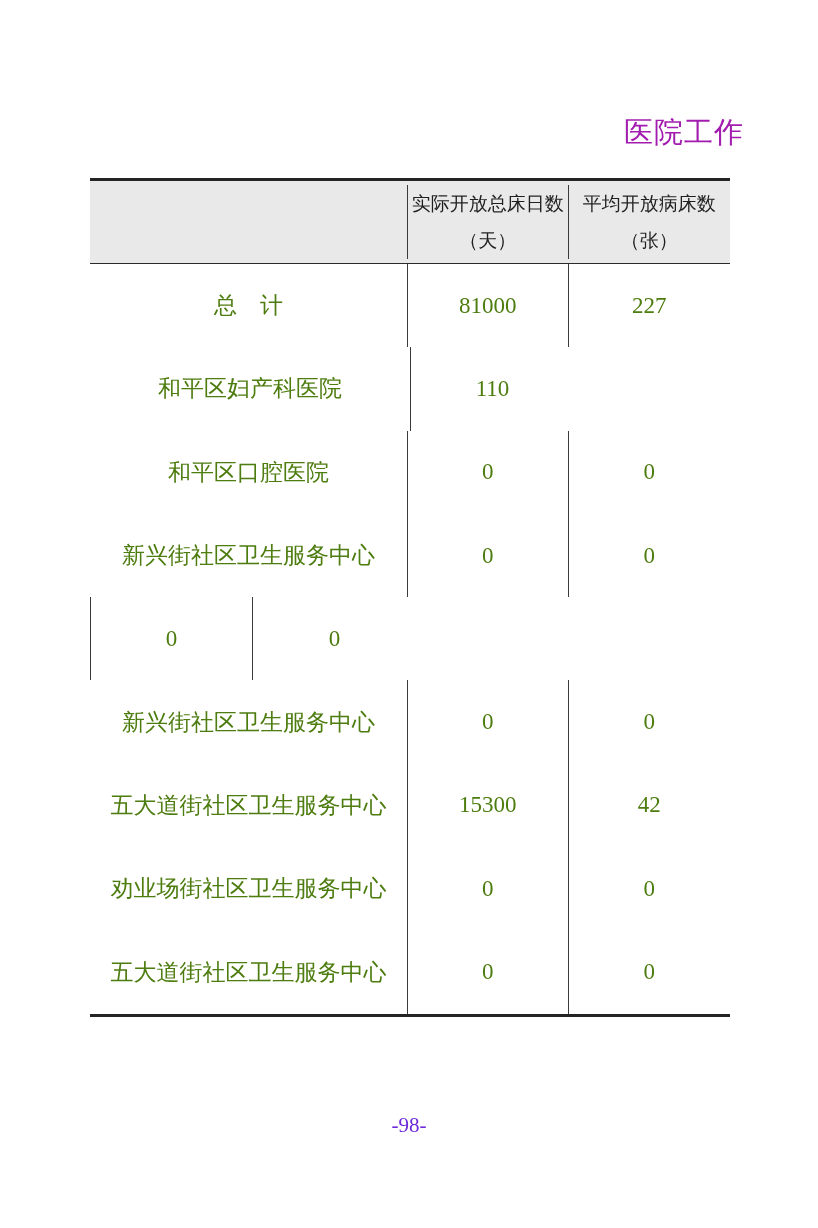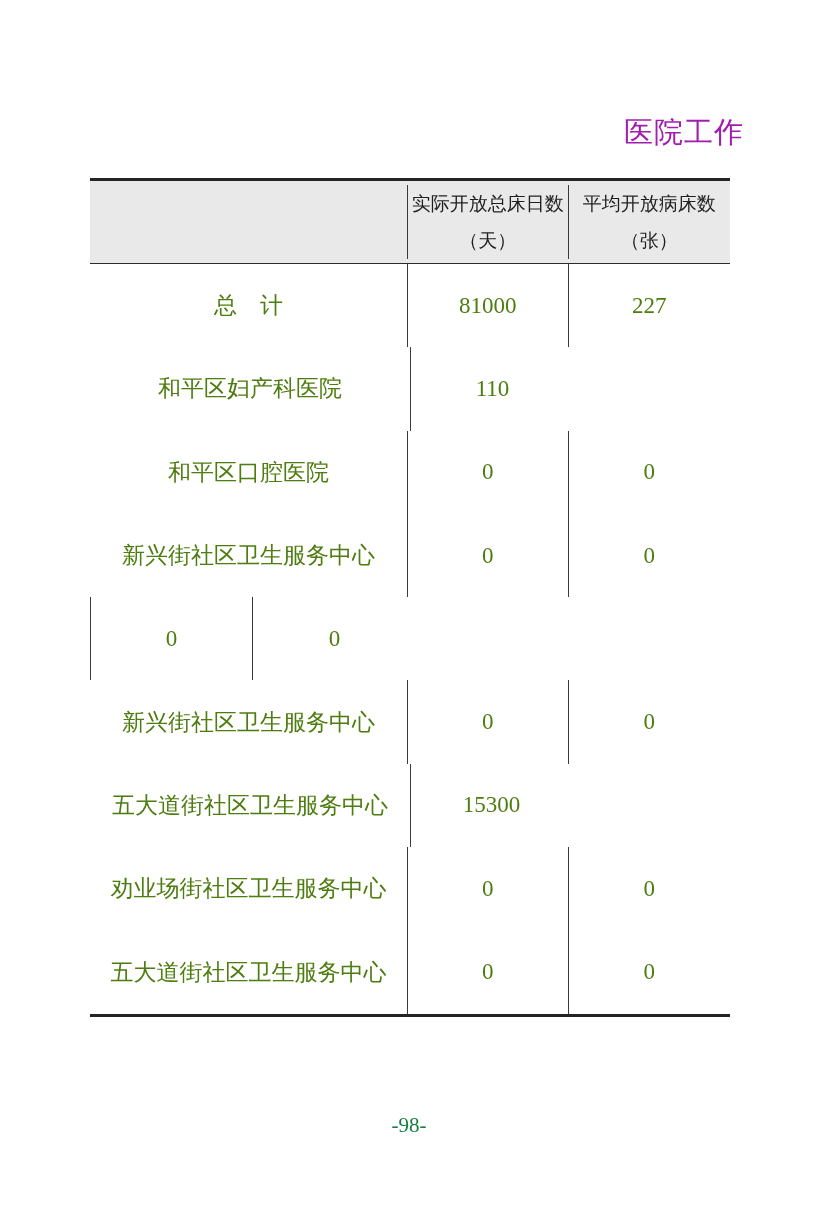--- a/index.html
+++ b/index.html
@@ -67,21 +67,21 @@
     white-space: nowrap;
     color: #4d7c0f;
   }
   .page-footer {
     position: absolute;
     top: 1113px;
     left: 0;
     width: 818px;
     text-align: center;
     font-size: 21px;
-    color: #15803d;
+    color: #6d28d9;
   }
 </style>
 </head>
 <body>
 
 <div class="page">
 
   <div class="doc-title">医院工作</div>
 
   <div class="stat-table">
@@ -123,20 +123,21 @@
         <div class="tcell c-num2">0</div>
       </div>
       <div class="trow">
         <div class="tcell c-label">新兴街社区卫生服务中心</div>
         <div class="tcell c-num1">0</div>
         <div class="tcell c-num2">0</div>
       </div>
       <div class="trow">
         <div class="tcell c-label">五大道街社区卫生服务中心</div>
         <div class="tcell c-num1">15300</div>
+        <div class="tcell c-num2">42</div>
       </div>
       <div class="trow">
         <div class="tcell c-label">劝业场街社区卫生服务中心</div>
         <div class="tcell c-num1">0</div>
         <div class="tcell c-num2">0</div>
       </div>
       <div class="trow">
         <div class="tcell c-label">五大道街社区卫生服务中心</div>
         <div class="tcell c-num1">0</div>
         <div class="tcell c-num2">0</div>

